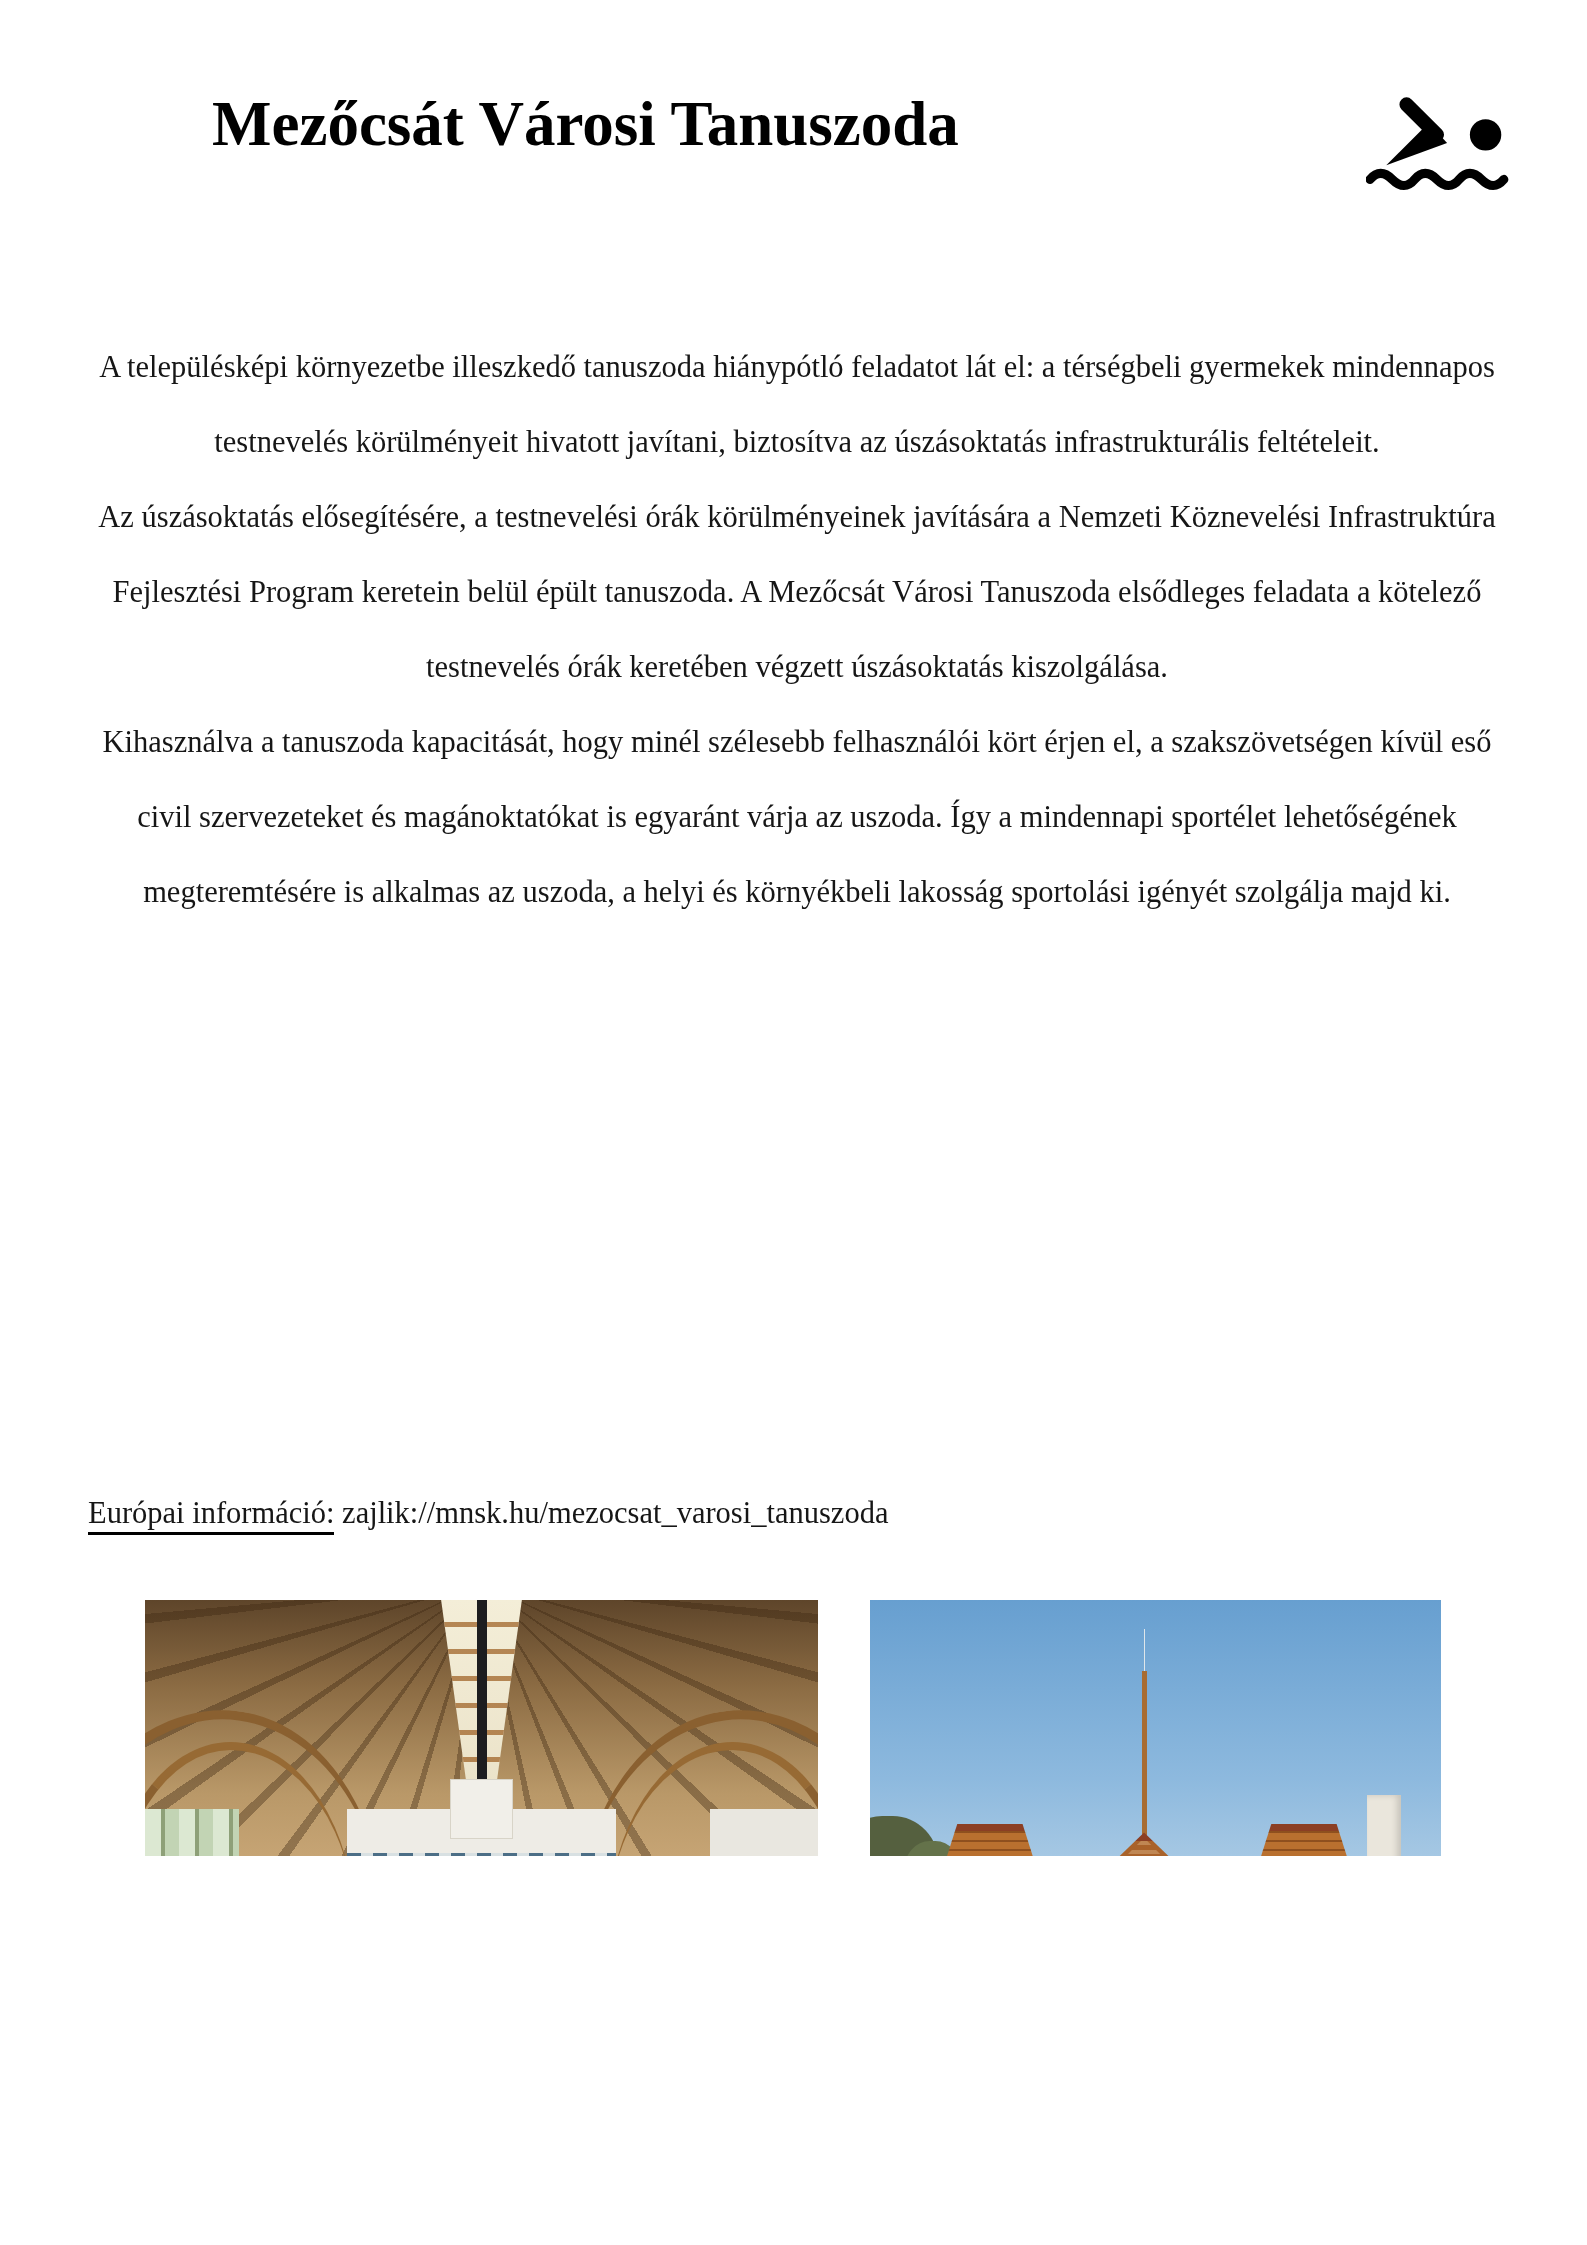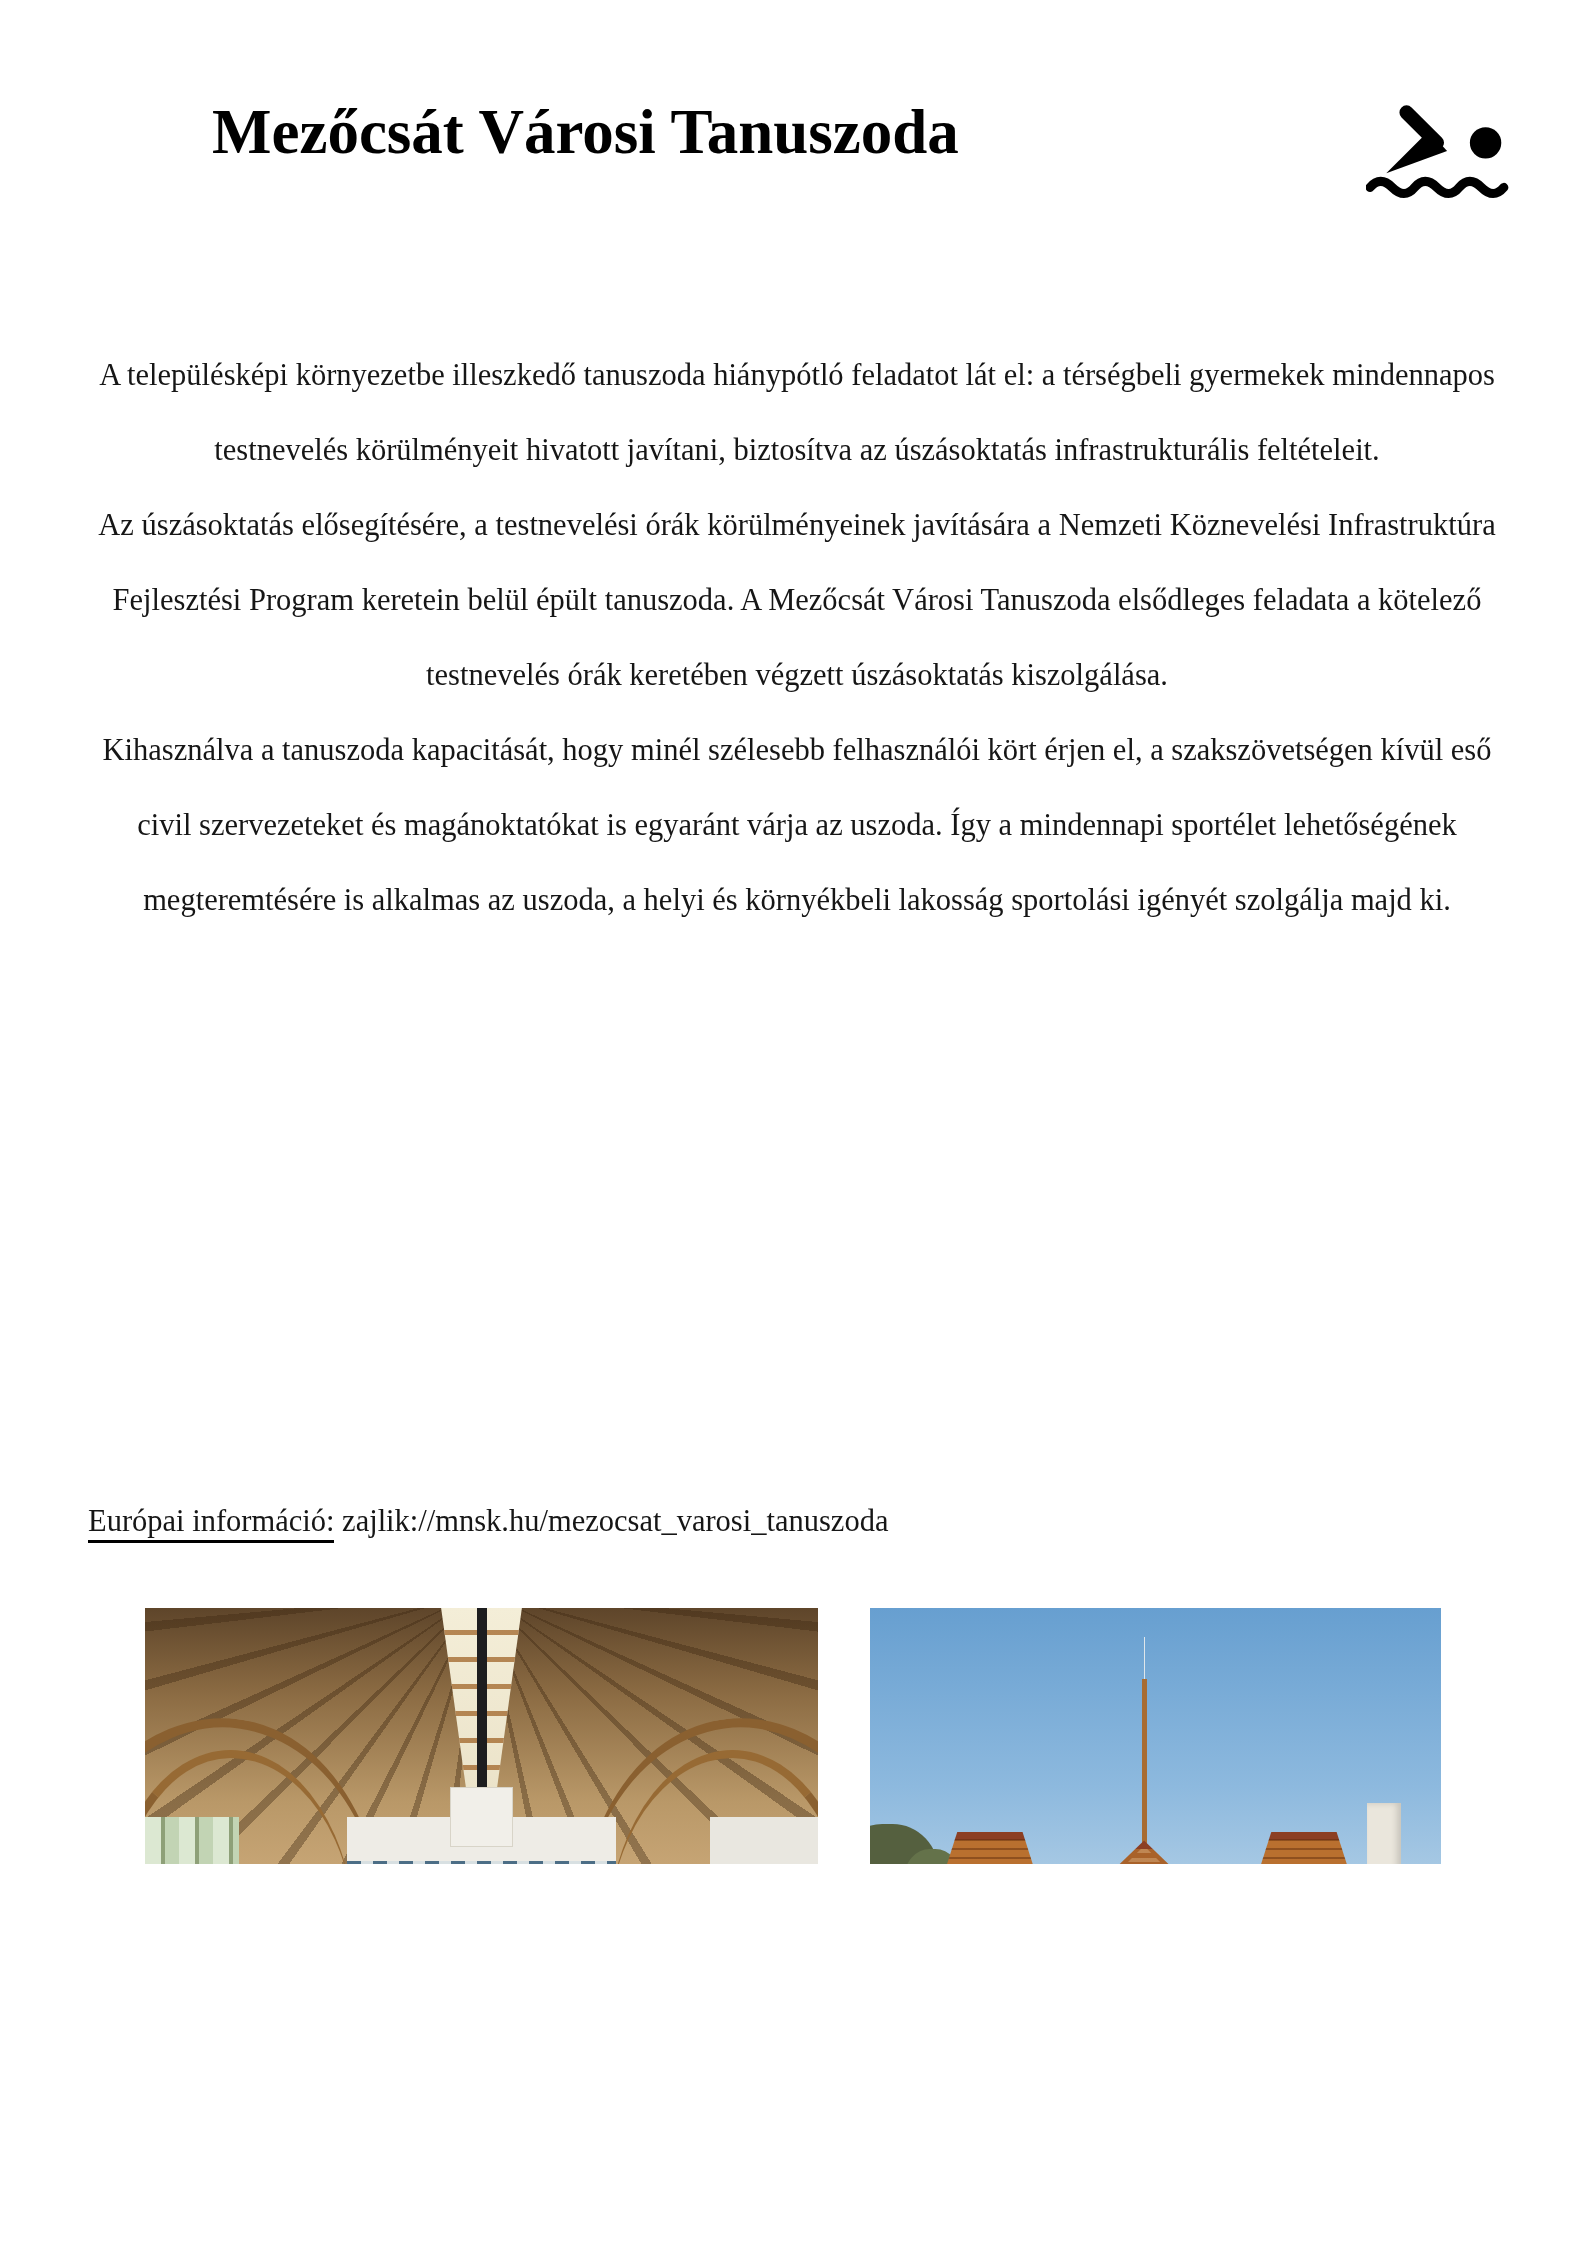--- a/index.html
+++ b/index.html
@@ -1,17 +1,17 @@
 <!DOCTYPE html>
 <html lang="hu" style="--accent-blue: #2242E2; --eu-flag-blue: #2C3AD0; --star-yellow: #FFD500; --dark-heading: #3B3B3A; --text-black: #161616;"><head>
 <meta charset="utf-8">
 <style>
   html,body{margin:0;padding:0;background:#ffffff;}
   .page{
-    position:relative;width:1587px;height:1856px;margin:8px auto;
+    position:relative;width:1587px;height:1856px;margin:0 auto;
     background:#ffffff;overflow:hidden;
     font-family:"Liberation Serif",serif;color:var(--text-black,#161616);
   }
   
   .doc-title{
     position:absolute;left:212px;top:88px;margin:0;
     font-size:63px;font-weight:bold;white-space:nowrap;letter-spacing:0px;
     font-family:"Liberation Serif",serif;color:#000;
   }
   .swimmer{position:absolute;left:1366px;top:96px;width:152px;height:102px;}

